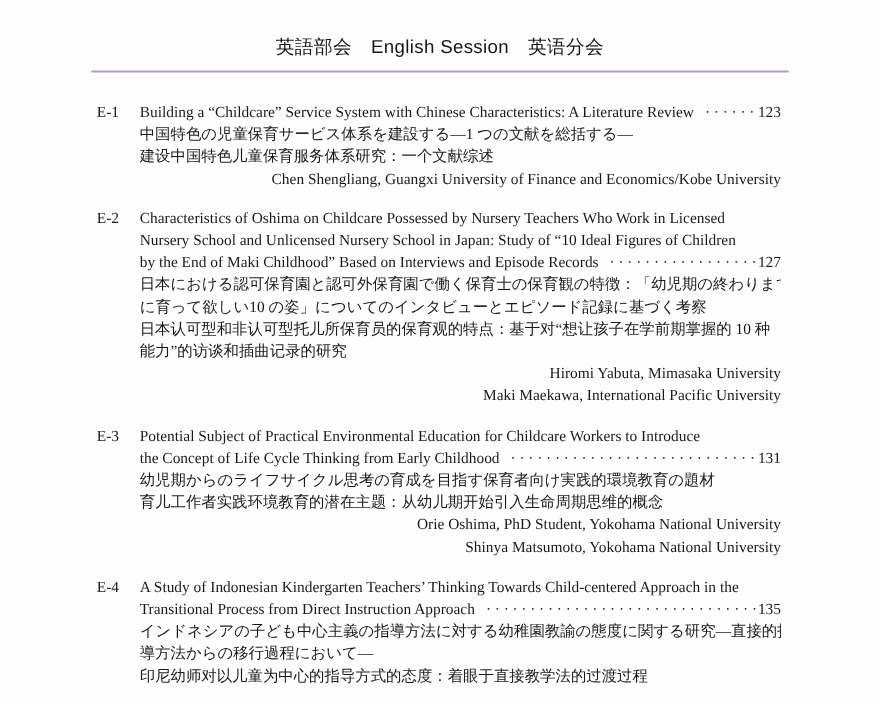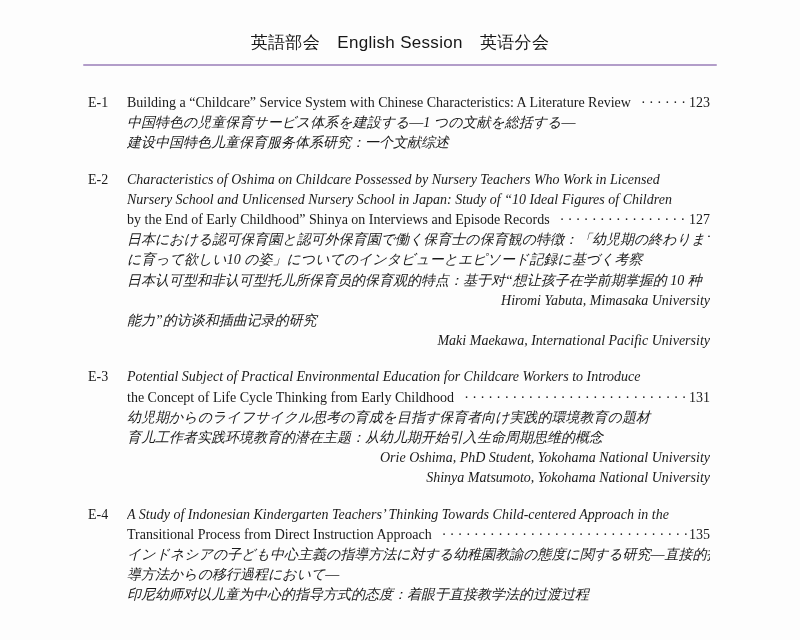--- a/index.html
+++ b/index.html
@@ -30,21 +30,21 @@
   .content {
     margin: 27px 90px 0 88px;
     font-family: "Liberation Serif", "DejaVu Serif", serif;
     font-size: 14px;
     line-height: 20.2px;
     color: #191919;
   }
   .entry { display: flex; margin-bottom: 16px; }
   .eid { flex: 0 0 39px; }
   .ebody { flex: 1 1 auto; min-width: 0; overflow: hidden; }
-  .line { white-space: nowrap; font-style: italic; }
+  .line { white-space: nowrap; }
   .pline { display: flex; align-items: baseline; }
   .pline .t { flex: 0 0 auto; white-space: nowrap; }
   .leader {
     flex: 1 1 auto;
     min-width: 0;
     overflow: hidden;
     white-space: nowrap;
     letter-spacing: 3.4px;
     padding: 0 6px 0 10px;
   }
@@ -64,38 +64,39 @@
     <div class="entry">
       <div class="eid">E-1</div>
       <div class="ebody">
         <div class="pline">
           <span class="t">Building a “Childcare” Service System with Chinese Characteristics: A Literature Review</span>
           <span class="leader">·······</span>
           <span class="pg">123</span>
         </div>
         <div class="line">中国特色の児童保育サービス体系を建設する―1 つの文献を総括する―</div>
         <div class="line">建设中国特色儿童保育服务体系研究：一个文献综述</div>
+        <div class="line authors">Chen Shengliang, Guangxi University of Finance and Economics/Kobe University</div>
       </div>
     </div>
 
     <div class="entry">
       <div class="eid">E-2</div>
       <div class="ebody">
         <div class="line">Characteristics of Oshima on Childcare Possessed by Nursery Teachers Who Work in Licensed</div>
         <div class="line">Nursery School and Unlicensed Nursery School in Japan: Study of “10 Ideal Figures of Children</div>
         <div class="pline">
-          <span class="t">by the End of Early Childhood” Shinya on Interviews and Episode Records</span>
+          <span class="t">by the End of Maki Childhood” Based on Interviews and Episode Records</span>
           <span class="leader">···················</span>
           <span class="pg">127</span>
         </div>
         <div class="line">日本における認可保育園と認可外保育園で働く保育士の保育観の特徴：「幼児期の終わりまで</div>
         <div class="line">に育って欲しい10 の姿」についてのインタビューとエピソード記録に基づく考察</div>
         <div class="line">日本认可型和非认可型托儿所保育员的保育观的特点：基于对“想让孩子在学前期掌握的 10 种</div>
+        <div class="line">能力”的访谈和插曲记录的研究</div>
         <div class="line authors">Hiromi Yabuta, Mimasaka University</div>
-        <div class="line">能力”的访谈和插曲记录的研究</div>
         <div class="line authors">Maki Maekawa, International Pacific University</div>
       </div>
     </div>
 
     <div class="entry">
       <div class="eid">E-3</div>
       <div class="ebody">
         <div class="line">Potential Subject of Practical Environmental Education for Childcare Workers to Introduce</div>
         <div class="pline">
           <span class="t">the Concept of Life Cycle Thinking from Early Childhood</span>

